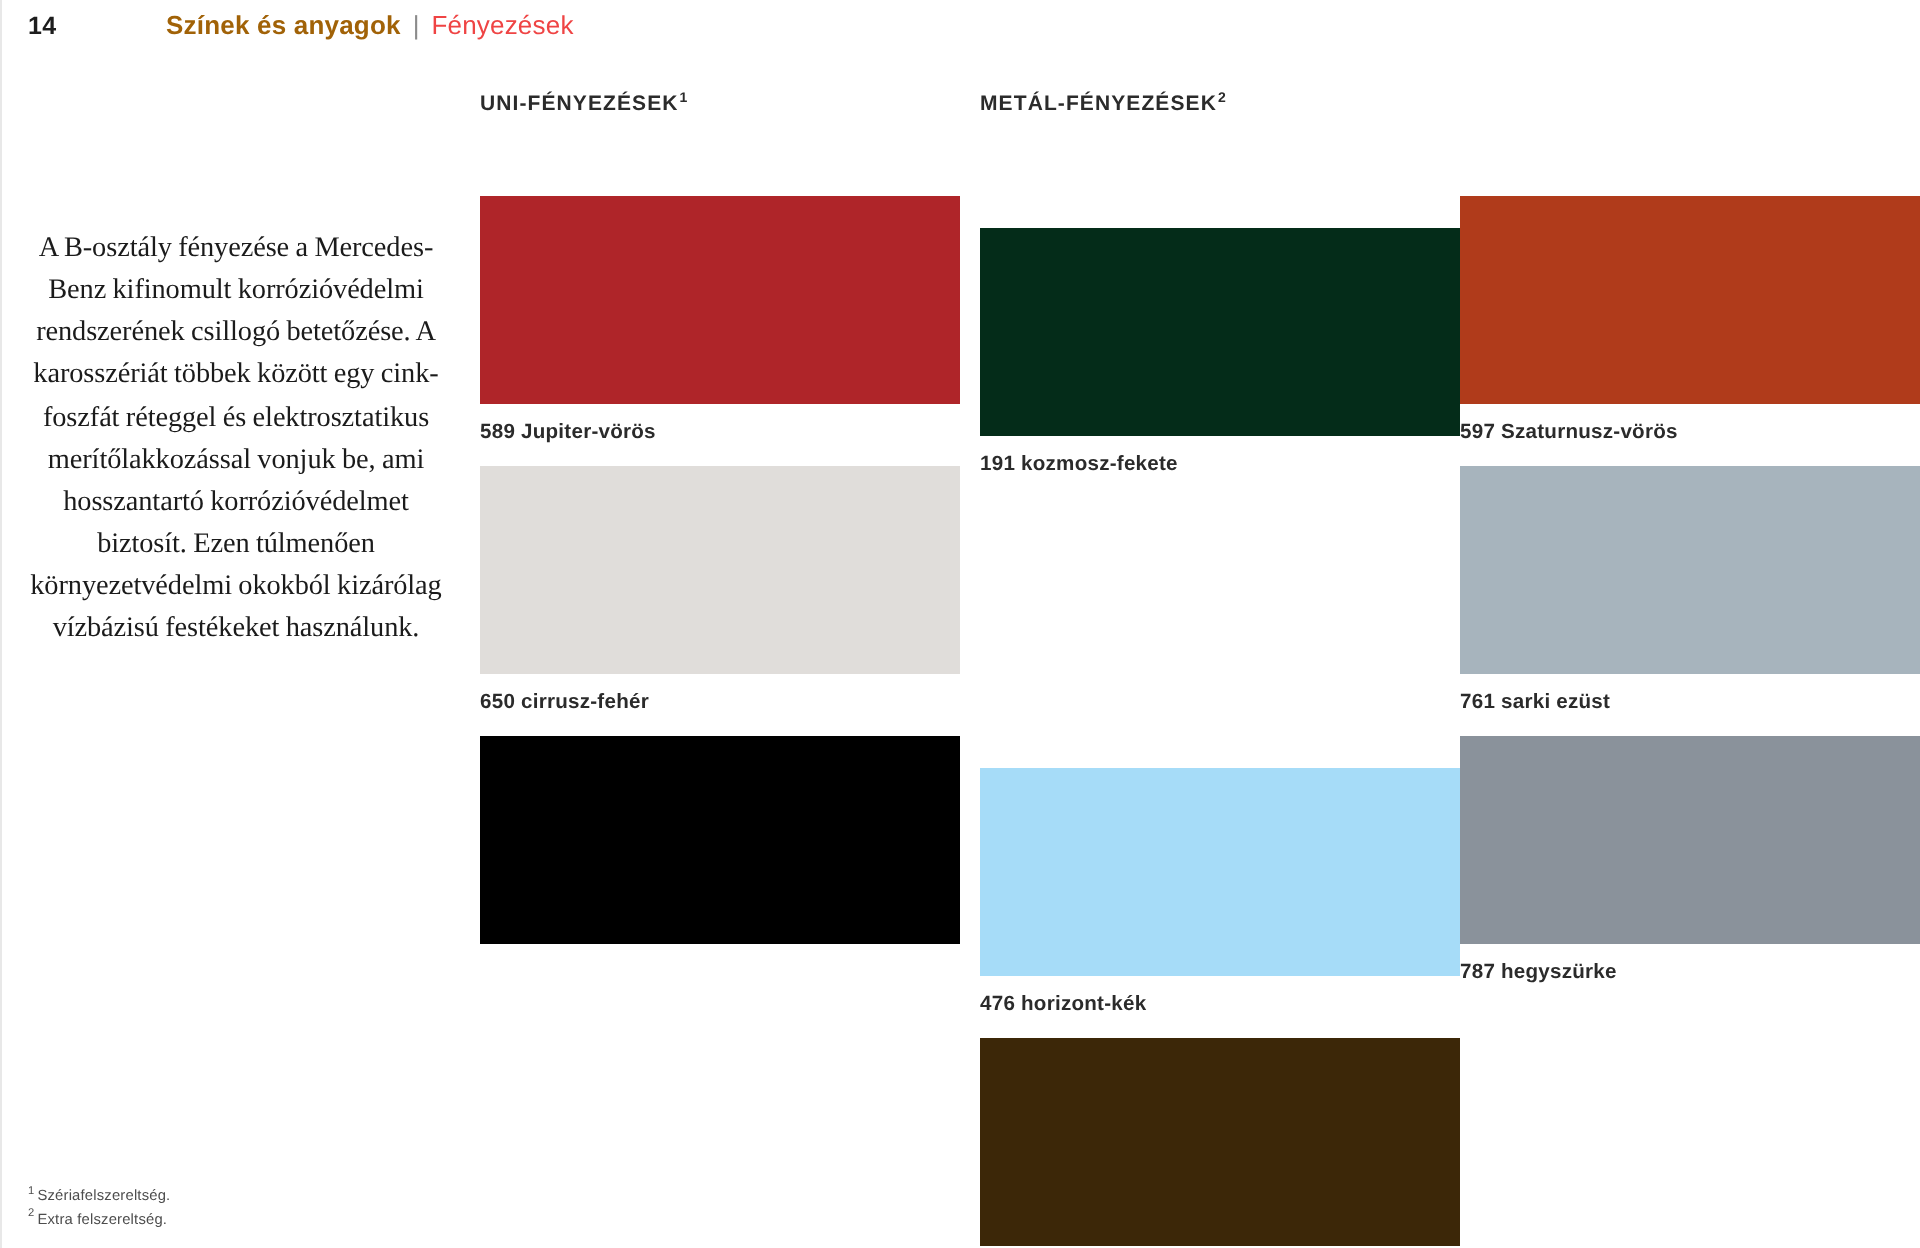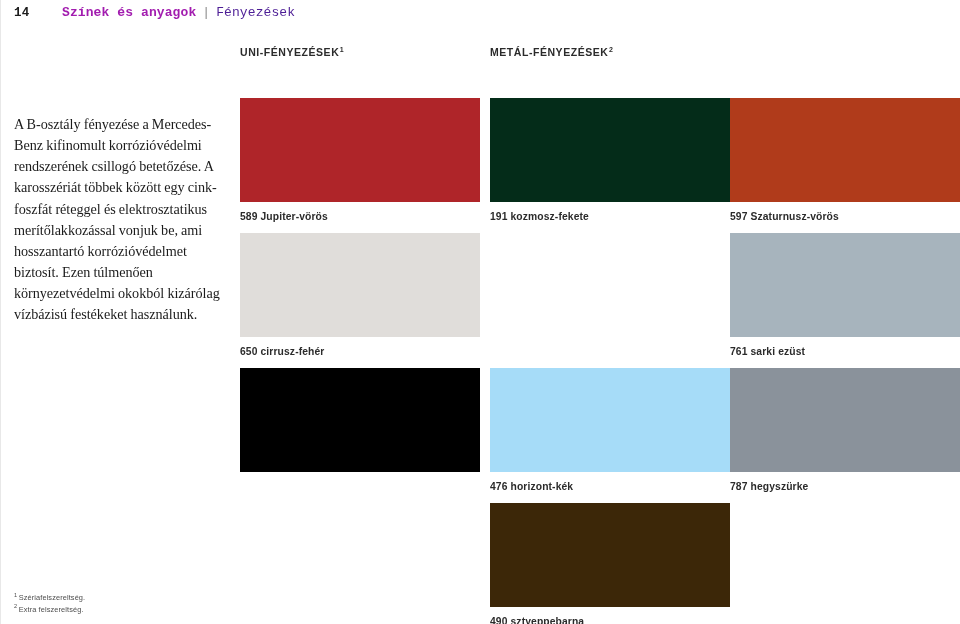--- a/index.html
+++ b/index.html
@@ -30,47 +30,48 @@
   }
 
   
   .running-head {
     position: absolute;
     left: 14px;
     top: 5px;
     display: flex;
     align-items: flex-end;
     gap: 0;
-    font-family: Liberation Mono, monospace;
+    font-family: Liberation Sans, sans-serif;
     white-space: nowrap;
   }
   .folio {
     font-size: 12.5px;
     font-weight: 700;
     color: #1d1d1d;
     width: 48px;
     display: inline-block;
     letter-spacing: .2px;
   }
   .head-strong {
     font-size: 13px;
     font-weight: 700;
-    color: #a21caf;
+    color: #a16207;
     letter-spacing: .1px;
+    margin-left: 21px;
   }
   .head-sep {
     font-size: 13px;
     color: #8b8b8b;
     padding: 0 6px;
     font-weight: 400;
   }
   .head-light {
     font-size: 13px;
     font-weight: 400;
-    color: #4c1d95;
+    color: #ef4444;
     letter-spacing: .1px;
   }
 
   
   .col-heads {
     position: absolute;
     left: 240px;
     top: 46px;
     width: 720px;
     height: 16px;
@@ -97,21 +98,21 @@
   
   .intro {
     position: absolute;
     left: 14px;
     top: 100px;
     width: 208px;
     font-family: "Liberation Serif", serif;
     font-size: 14.2px;
     line-height: 21.1px;
     color: #1b1b1b;
-    text-align: left;
+    text-align: center;
     letter-spacing: -0.05px;
     word-spacing: -0.3px;
   }
 
   
   .grid {
     position: absolute;
     left: 240px;
     top: 98px;
     width: 720px;
@@ -119,21 +120,21 @@
   .row {
     position: relative;
     height: 135px;
   }
   .cell {
     position: absolute;
     top: 0;
     width: 240px;
   }
   .cell.c0 { left: 0px; }
-  .cell.c1 { left: 250px; }
+  .cell.c1 { left: 250px; margin-top: 16px; }
   .cell.c2 { left: 490px; }
 
   .swatch {
     width: 240px;
     height: 104px;
     display: block;
   }
   .swatch-label {
     margin-top: 9px;
     font-size: 10.3px;

